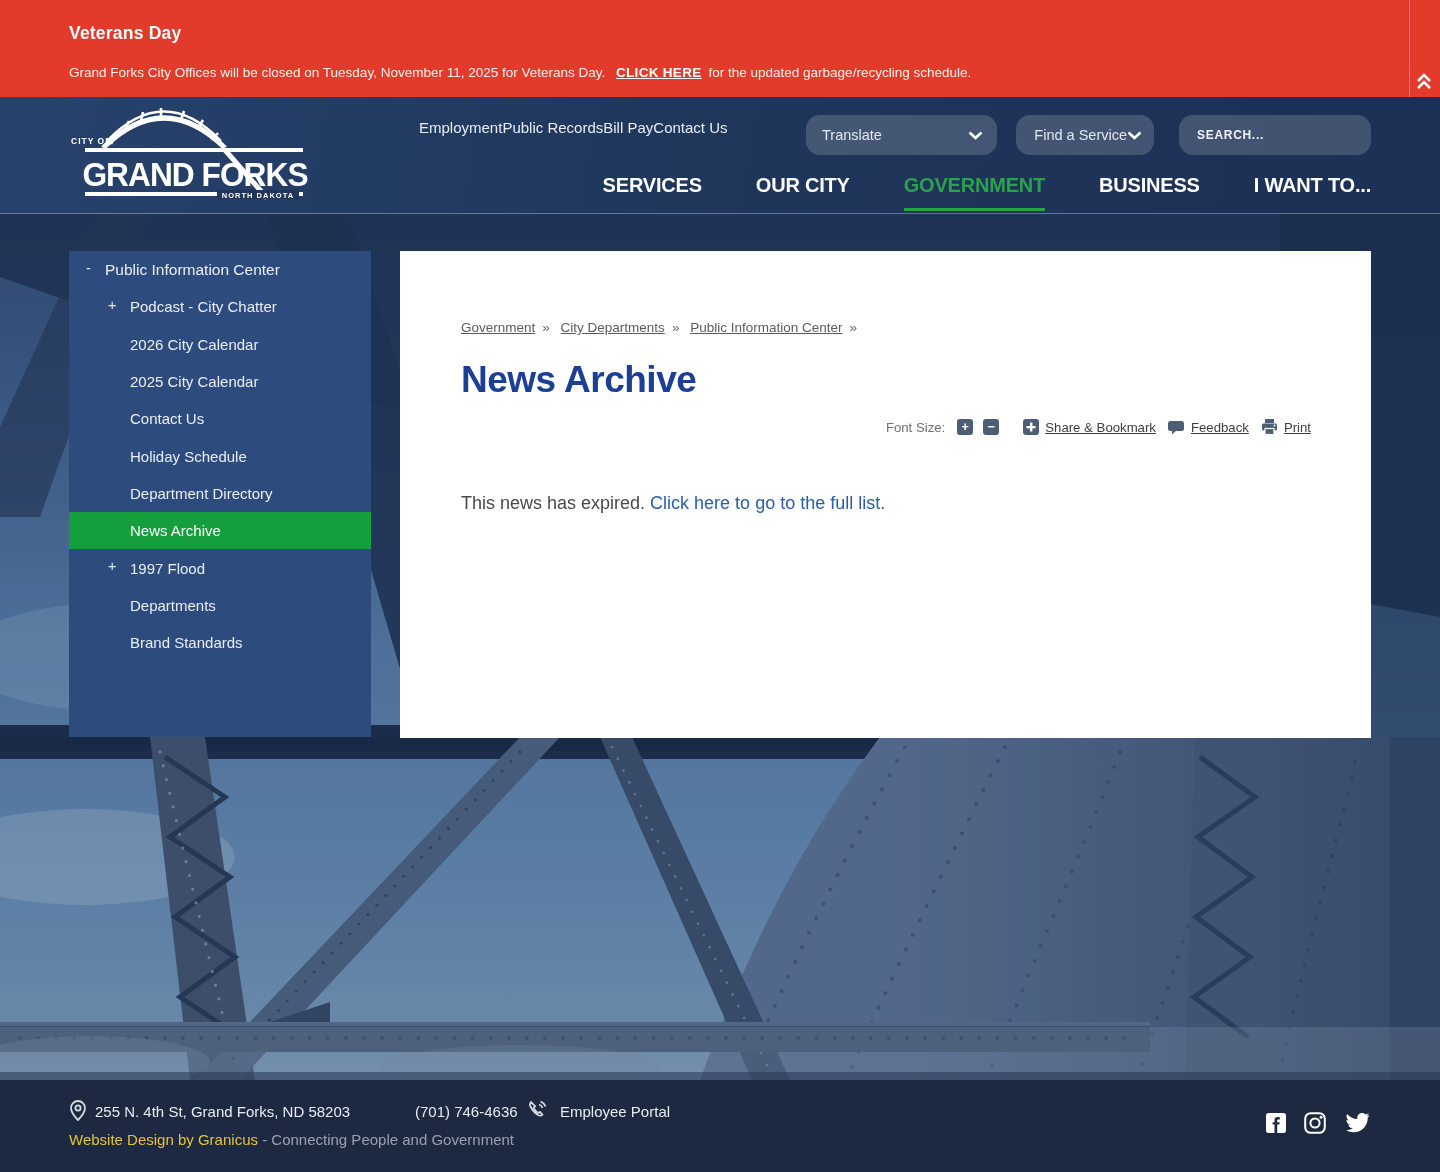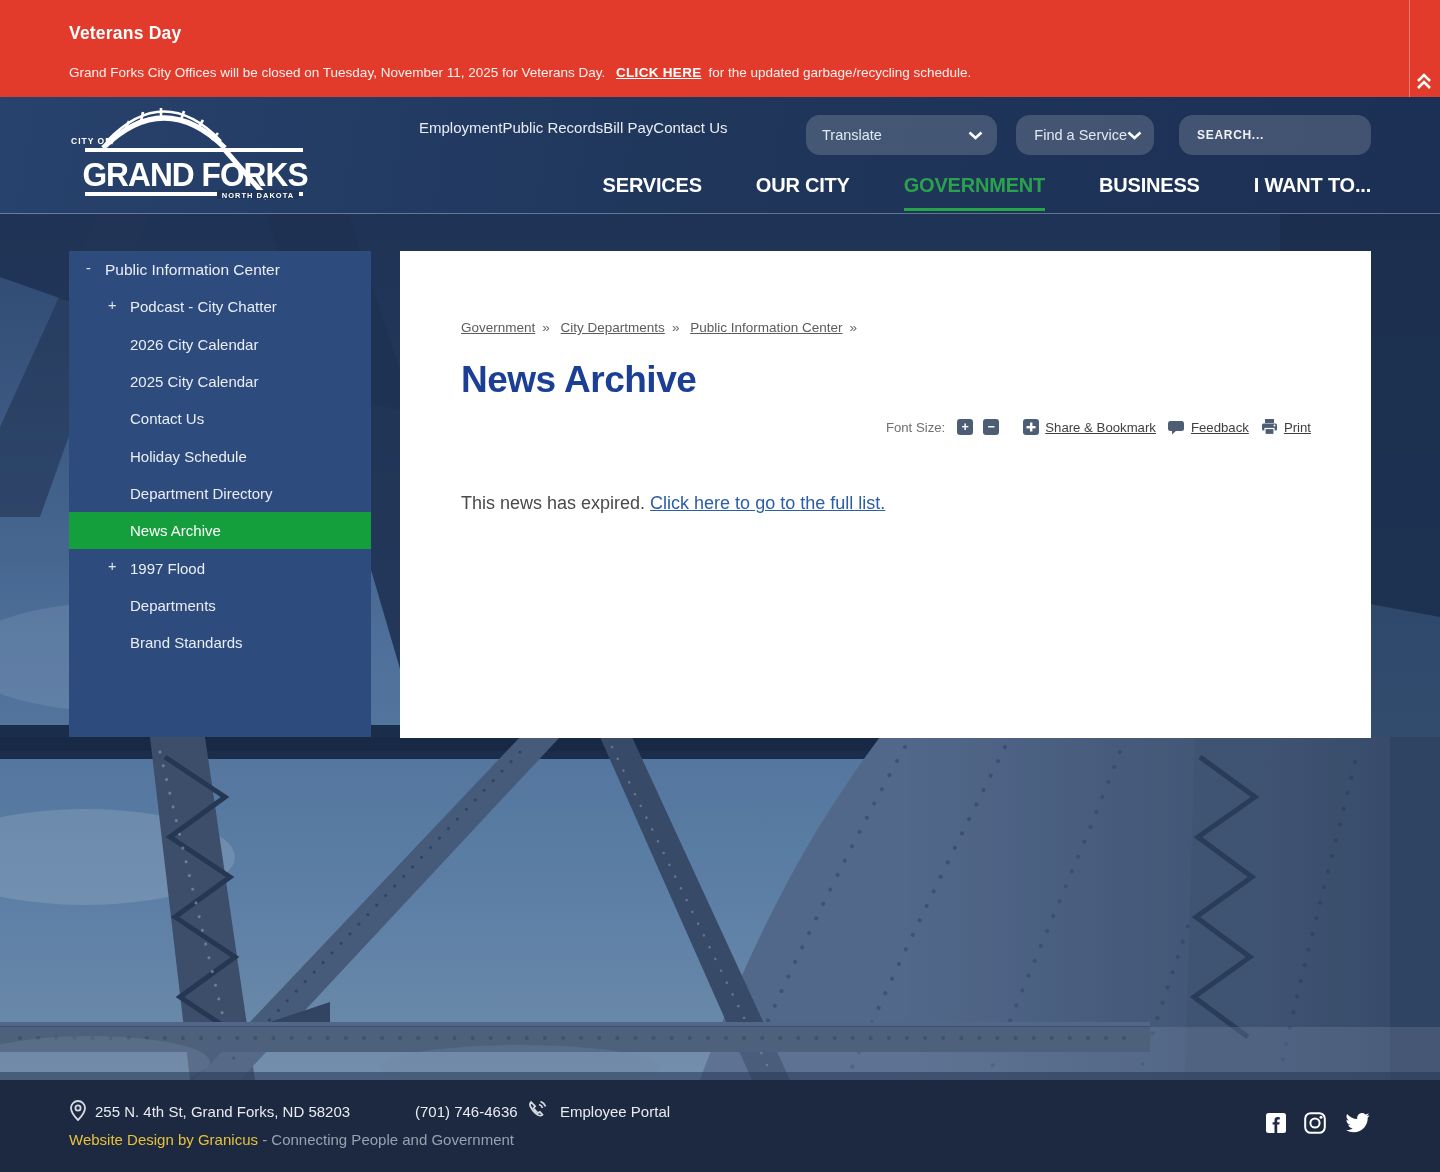--- a/index.html
+++ b/index.html
@@ -57,21 +57,21 @@
   .crumbs .sep{margin-right:7px;color:#6a6a6a}
   .page-title{position:absolute;left:61px;top:108px;font-size:37px;font-weight:700;color:#1c3f96;letter-spacing:-.5px;margin:0}
   .toolbar{position:absolute;right:60px;top:168px;display:flex;align-items:flex-end;font-size:13.2px;color:#707070}
   .fsbtn{width:16px;height:16px;border-radius:3px;background:#4d5d74;color:#fff;border:none;padding:0;
          font-weight:700;font-size:12.5px;line-height:15px;text-align:center;cursor:pointer;
          font-family:"Liberation Sans",sans-serif}
   .tlink{color:#3f3f3f;text-decoration:underline}
   .tb-gap-s{margin-right:10px}.tb-gap-m{margin-right:12px}.tb-gap-l{margin-right:24px}
   .tb-ico{margin-right:6px;display:inline-flex}
   .expired{position:absolute;left:61px;top:224px;font-size:18px;color:#4a4a4a}
-  .expired a{color:#2b5da8;text-decoration:underline;margin-left:5px}
+  .expired a{color:#2b5da8;margin-left:5px}
 
   
   .footer{position:absolute;top:1080px;left:0;width:1440px;height:92px;background:#1c2940;color:#e8ebef;z-index:6}
   .f-pin{position:absolute;left:70px;top:20px}
   .f-addr{position:absolute;left:95px;top:23px;font-size:15px}
   .f-phone{position:absolute;left:415px;top:23px;font-size:15px}
   .f-phoneicon{position:absolute;left:526px;top:19px}
   .f-portal{position:absolute;left:560px;top:23px;font-size:15px;color:#e8ebef;text-decoration:none}
   .f-design{position:absolute;left:69px;top:51px;font-size:15px;color:#98a1ad}
   .f-design a{color:#e6c23c;text-decoration:none}

